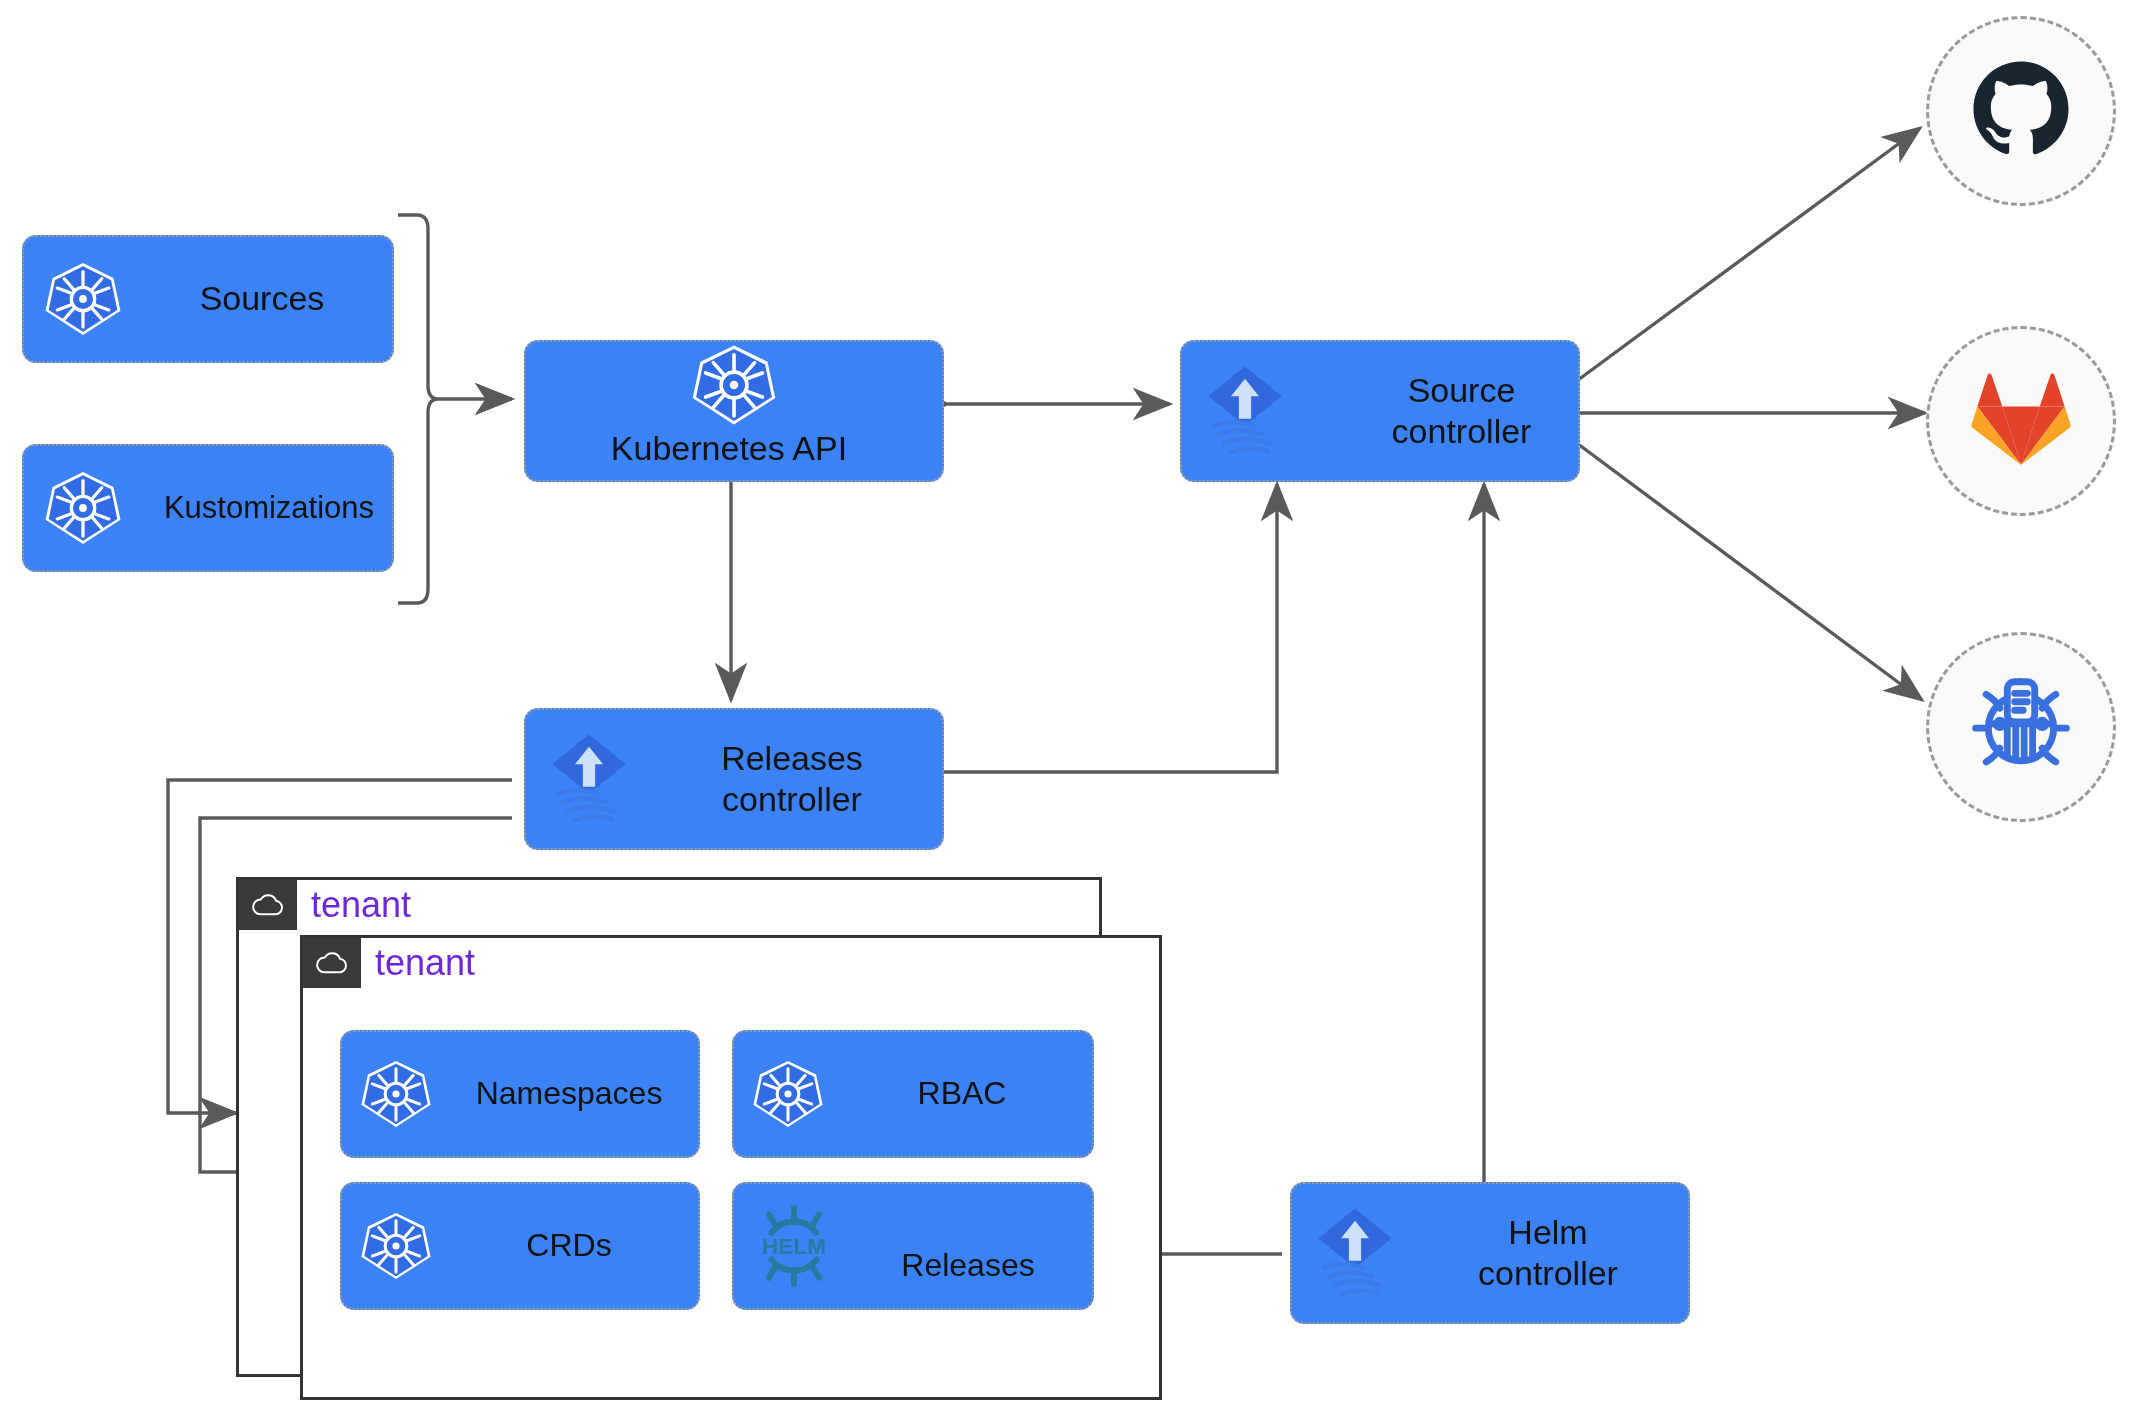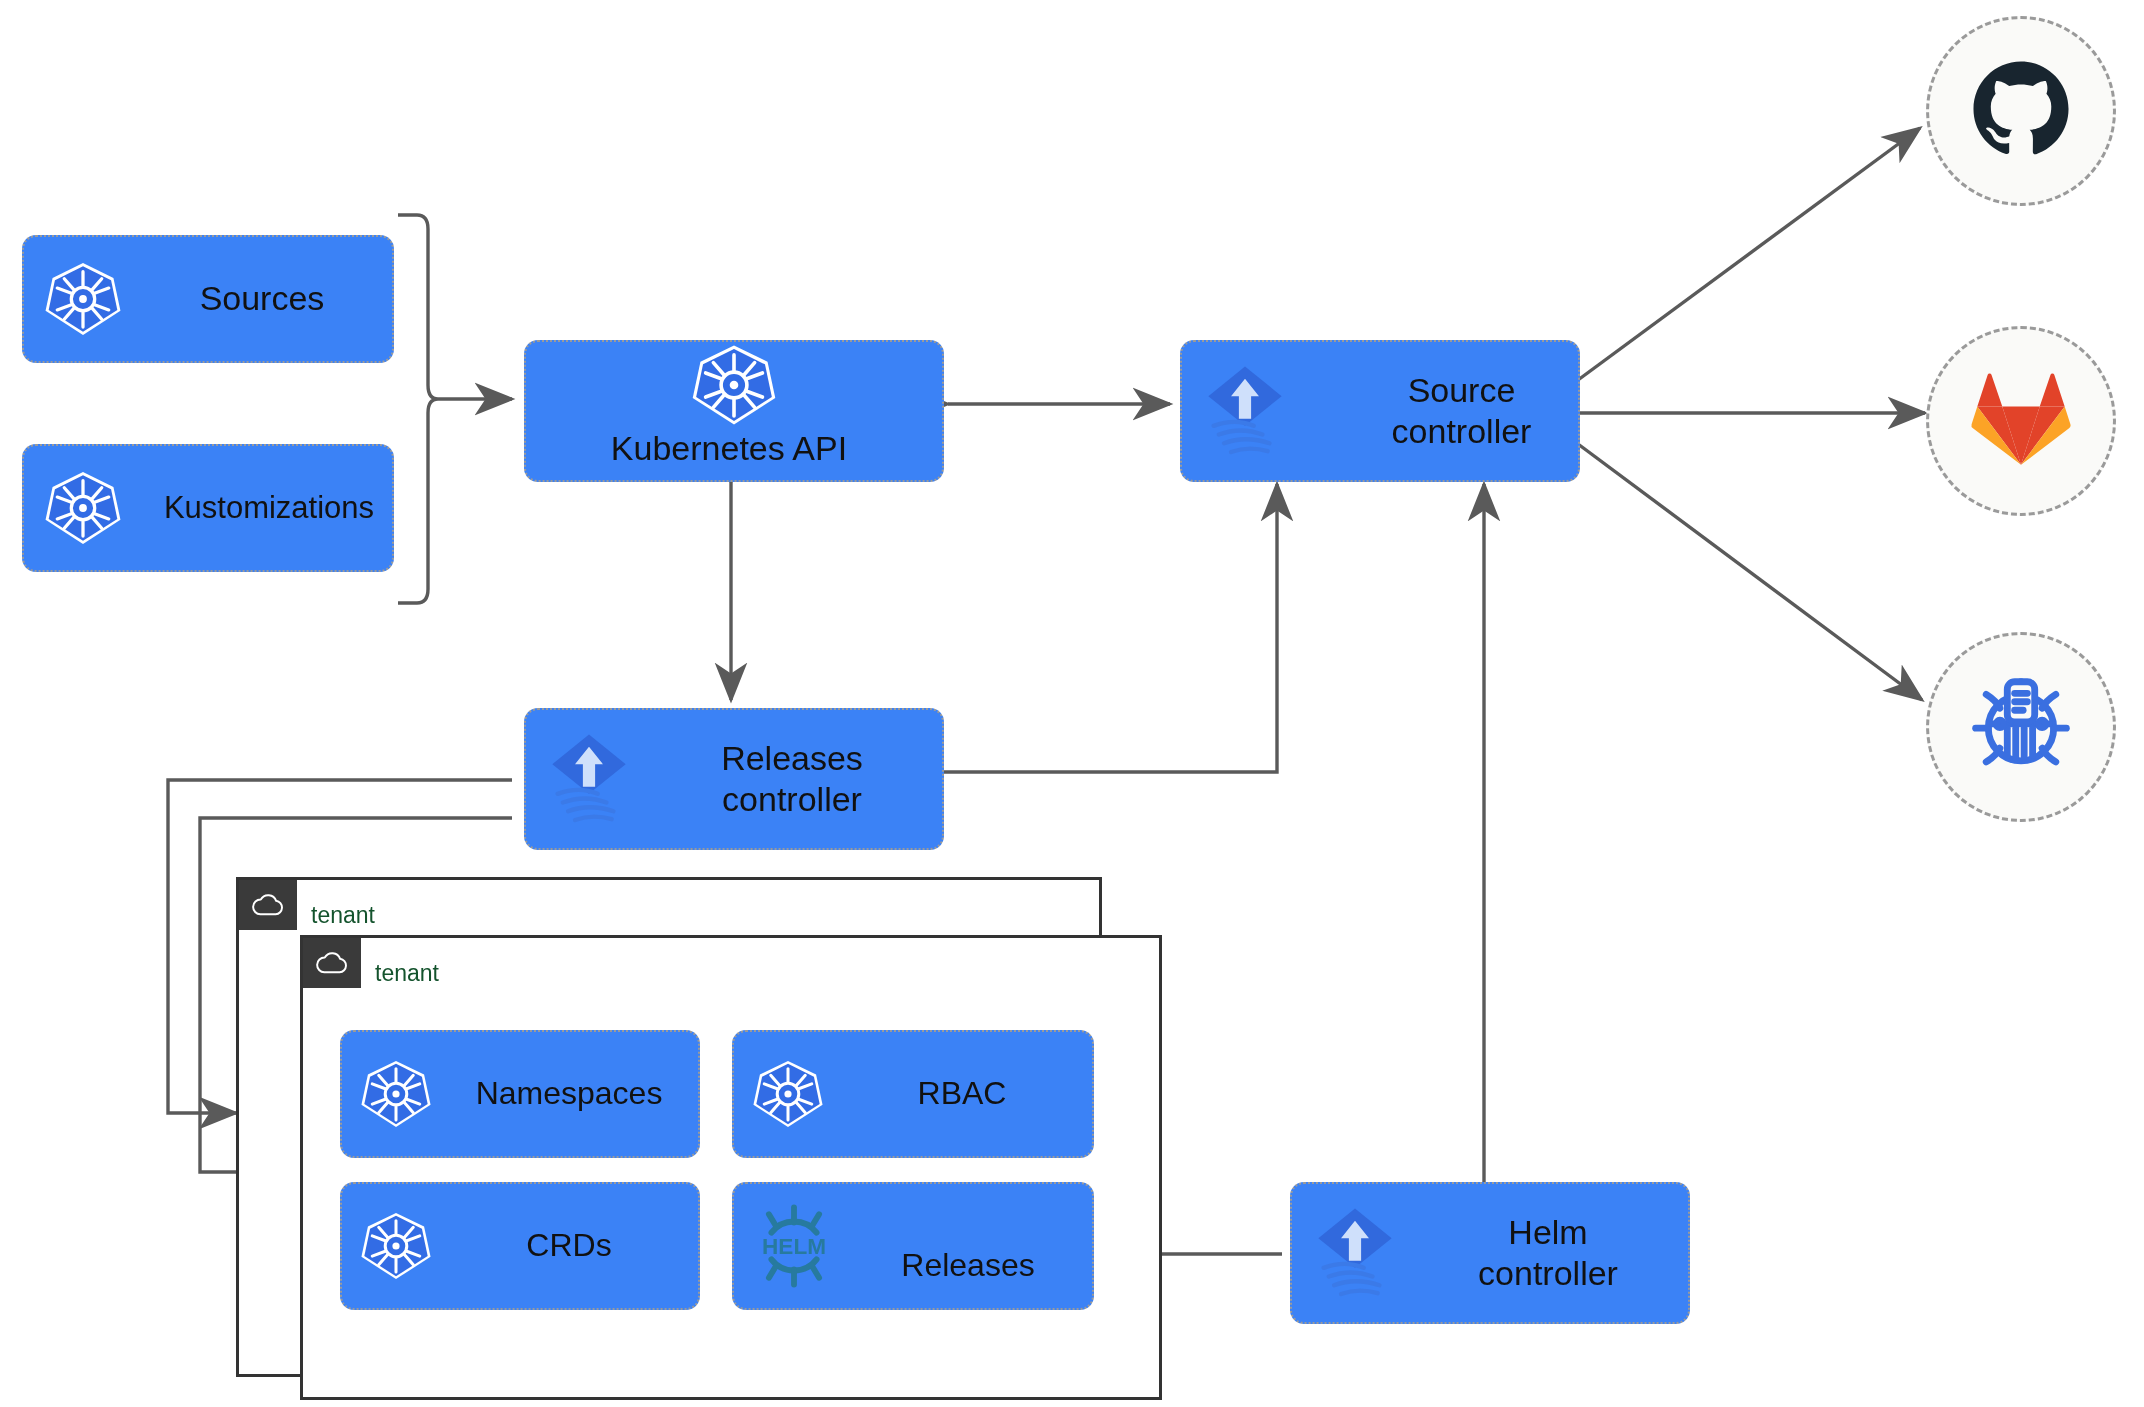--- a/index.html
+++ b/index.html
@@ -53,24 +53,23 @@
     height:50px;
     background:#3a3a3a;
     display:flex;align-items:center;justify-content:center;
     width:58px;
     z-index:6;
   }
   .tenant-title{
     position:absolute;
     height:50px;
     display:flex;align-items:center;
-    color:#14532d;
-    font-size:23px;
+    color:#6d28d9;
+    font-size:36px;
     z-index:6;
-    margin-top:10px;
   }
 
   svg.wires{position:absolute;left:0;top:0;width:2144px;height:1407px;z-index:2;overflow:visible;}
 </style>
 </head>
 <body>
 
 <div id="stage">
 
   <svg class="wires" viewBox="0 0 2144 1407" preserveAspectRatio="none">

